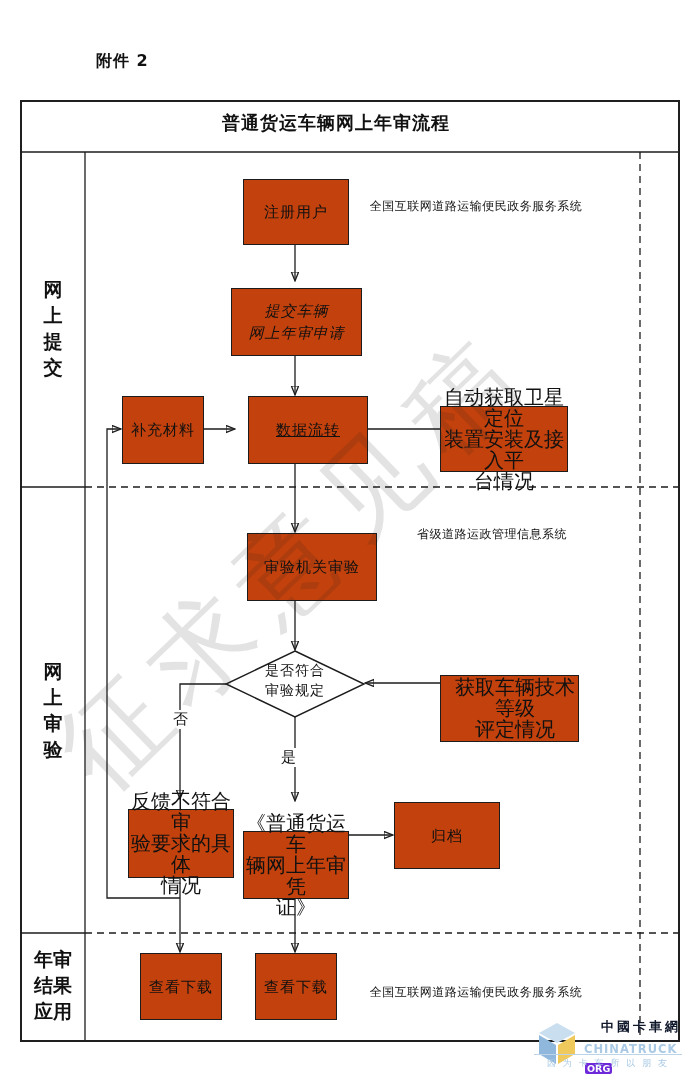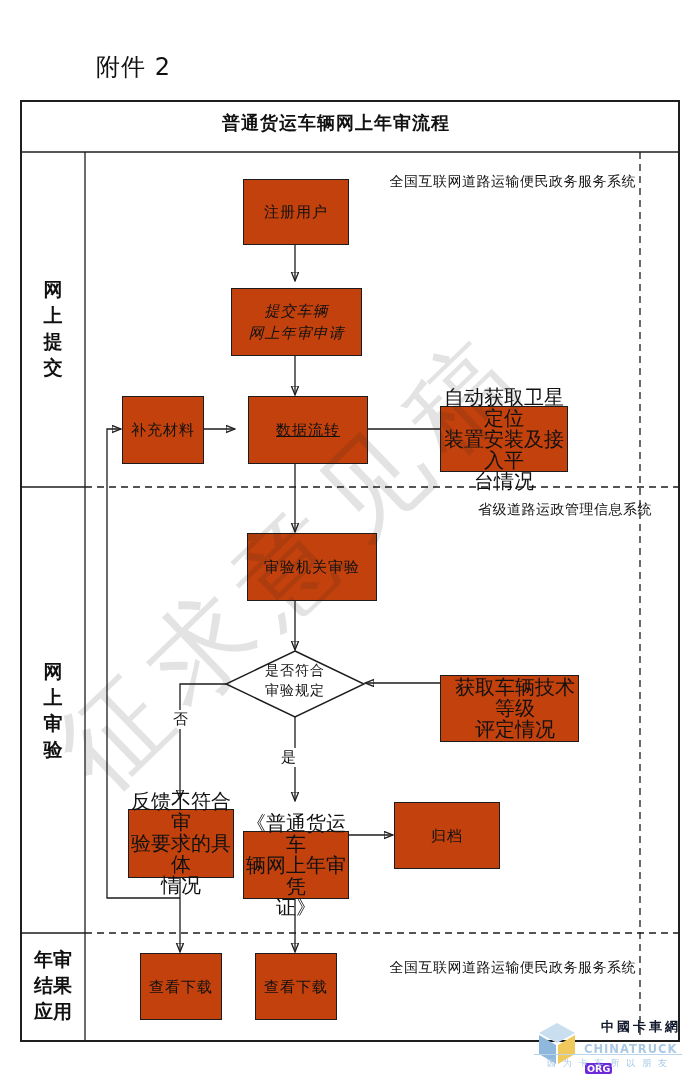--- a/index.html
+++ b/index.html
@@ -1,21 +1,21 @@
 <!DOCTYPE html>
 <html><head>
 <meta charset="utf-8">
 <style>
   html,body{margin:0;padding:0;background:#ffffff;}
   .canvas{
     position:relative;width:700px;height:1091px;background:#ffffff;overflow:hidden;
     font-family:"DejaVu Sans",sans-serif;color:#111;
   }
   .attachment{
-    position:absolute;left:48px;top:51px;font-size:24px;font-weight:400;
+    position:absolute;left:48px;top:51px;font-size:16px;font-weight:700;
     letter-spacing:1px;
     padding-left:48px;
   }
   .outer-border{
     position:absolute;left:20px;top:100px;width:656px;height:938px;
     border:2px solid #1f1f1f;
   }
   .chart-title{
     position:absolute;left:20px;top:111px;width:632px;text-align:center;
     font-size:18px;font-weight:700;letter-spacing:1px;
@@ -32,23 +32,23 @@
     font-family:"DejaVu Serif","Liberation Serif",serif;
     font-size:15px;line-height:22px;white-space:pre-line;letter-spacing:1px;
   }
   .box.small{font-size:20px;line-height:21px;letter-spacing:0;margin-top:9px;}
   .diamond-label{
     position:absolute;z-index:2;text-align:center;white-space:pre-line;
     font-family:"DejaVu Serif","Liberation Serif",serif;
     font-size:14px;line-height:20px;letter-spacing:1px;
   }
   .sys-label{
-    position:absolute;z-index:2;width:320px;text-align:right;
+    position:absolute;z-index:2;width:320px;text-align:center;
     font-family:"DejaVu Serif","Liberation Serif",serif;
-    font-size:14px;letter-spacing:0.5px;
+    font-size:12px;letter-spacing:0.5px;margin-top:25px;
   }
   .sec-label{
     position:absolute;z-index:2;font-weight:700;font-size:19px;line-height:26px;
     text-align:center;word-break:break-all;letter-spacing:0;
   }
   .branch-label{
     position:absolute;z-index:3;background:#ffffff;padding:0 1px;
     font-family:"DejaVu Serif","Liberation Serif",serif;font-size:15px;
   }
   .watermark{

